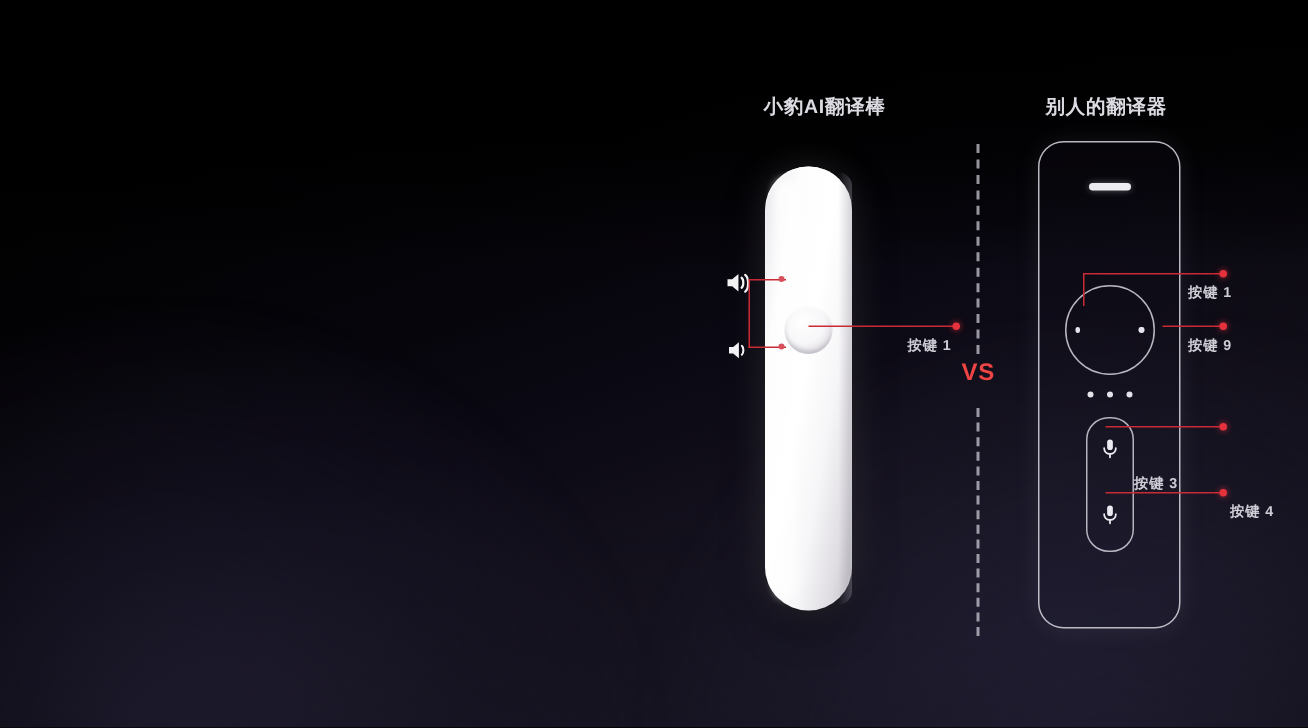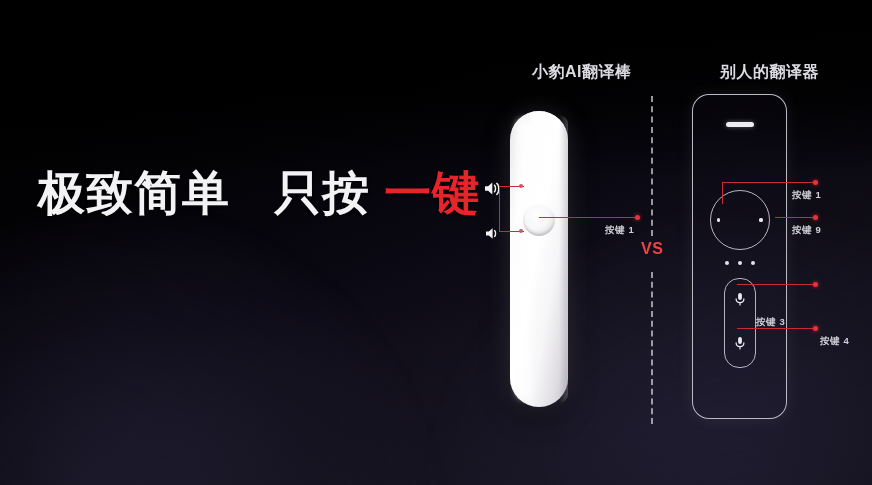--- a/index.html
+++ b/index.html
@@ -82,26 +82,25 @@
     font-weight: 700;
     color: #e9e8ec;
     letter-spacing: 0.4px;
     white-space: nowrap;
     text-shadow: 0 1px 2px rgba(0,0,0,0.8);
   }
 
   
   .caption {
     position: absolute;
-    font-size: 16px;
+    font-size: 13px;
     font-weight: 700;
     color: #dcdbe2;
     letter-spacing: 0.5px;
     white-space: nowrap;
-    margin-left: 23px;
   }
   .caption-left  { left: 509px; top: 62px; }
   .caption-right { left: 697px; top: 62px; }
 
   
   .divider-top, .divider-bottom {
     position: absolute;
     left: 651px;
     width: 0;
     border-left: 2px dashed rgba(208,206,216,0.72);
@@ -334,26 +333,20 @@
 
 <div id="stage">
 
   <div class="bg-base"></div>
   <div class="bg-glow-left"></div>
   <div class="bg-glow-right"></div>
   <div class="bg-top-dark"></div>
   <div class="bg-vignette"></div>
 
   <div class="headline-wrap">
-    <div class="headline">
-      <span>极致简单</span>
-      <span class="gap"></span>
-      <span>只按</span>
-      <span class="accent">一键</span>
-    </div>
   </div>
 
   <div class="caption caption-left">小豹AI翻译棒</div>
   <div class="caption caption-right">别人的翻译器</div>
 
   <div class="divider-top"></div>
   <div class="vs-label">VS</div>
   <div class="divider-bottom"></div>
 
   <div class="stick">

